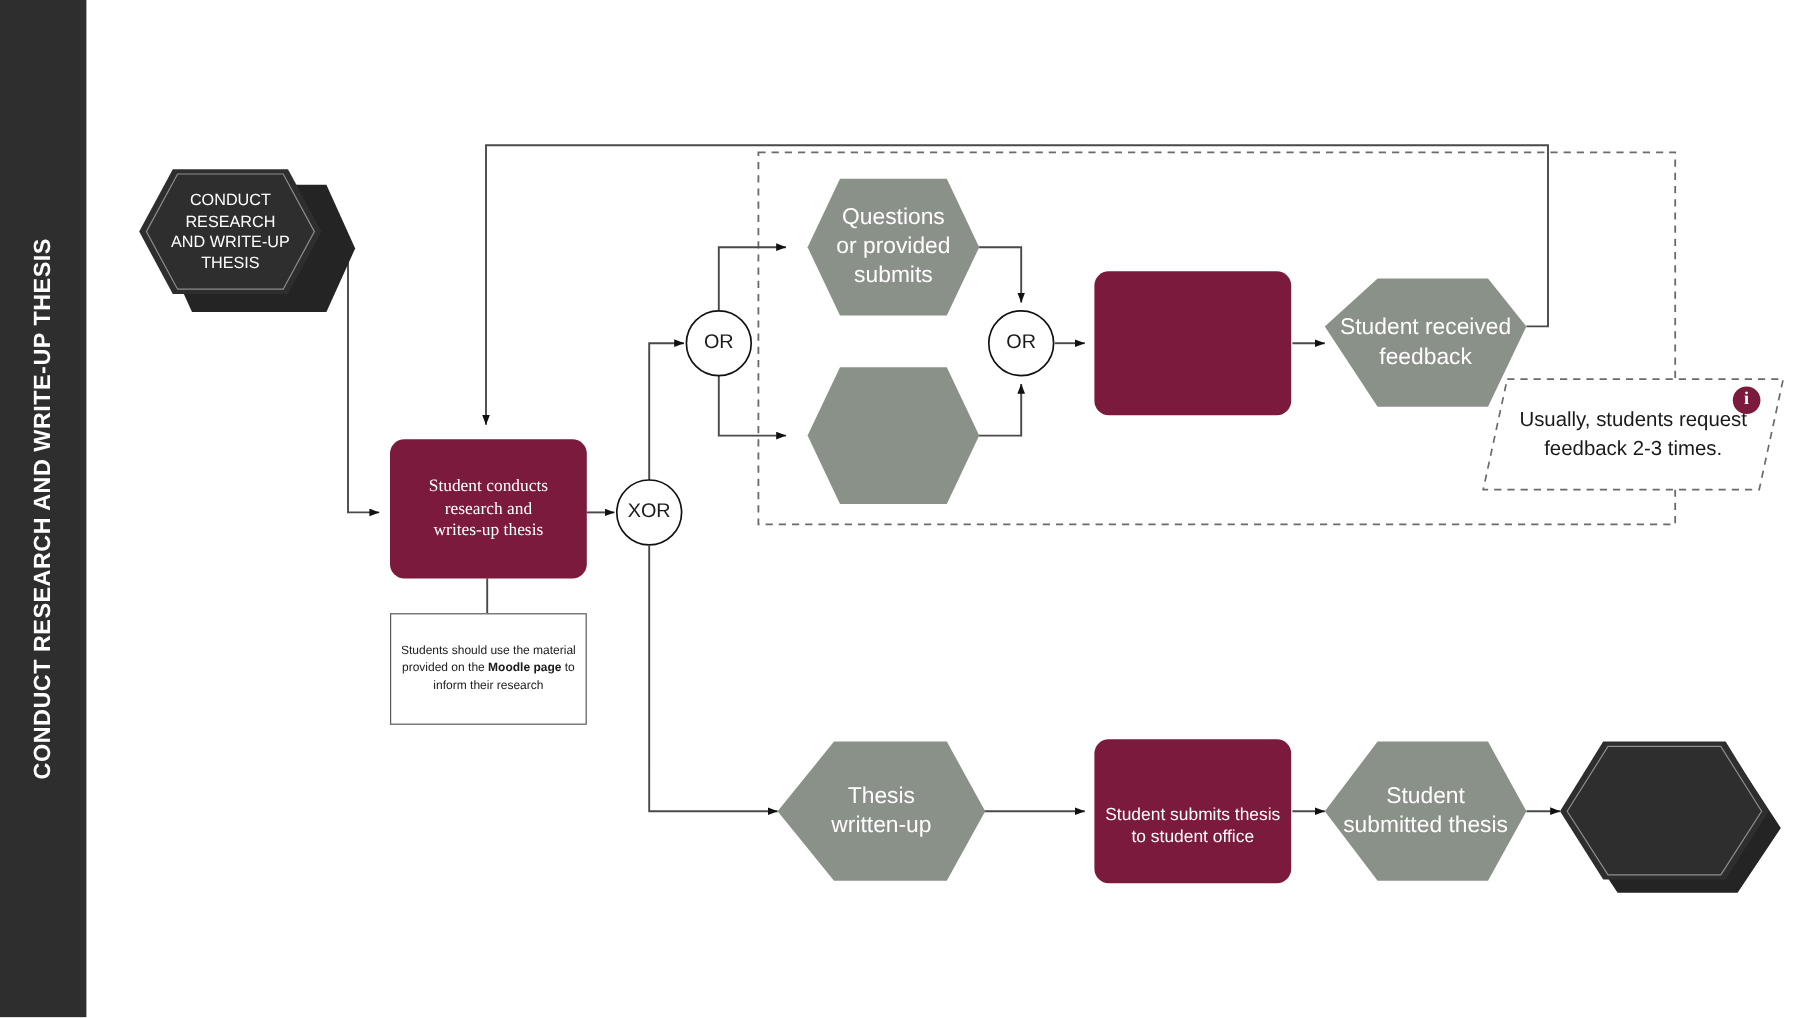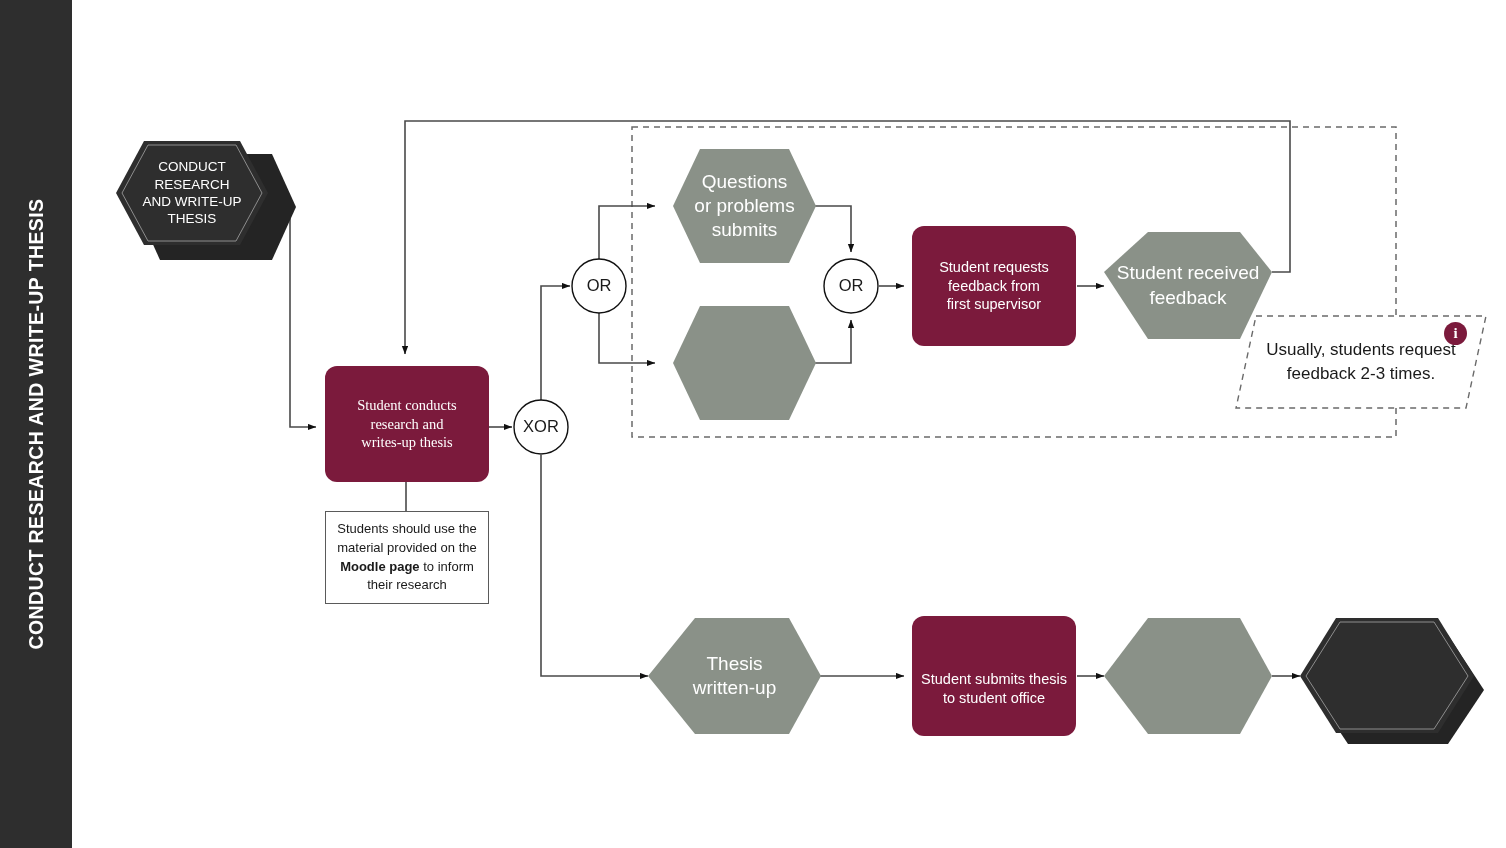--- a/index.html
+++ b/index.html
@@ -59,21 +59,21 @@
   }
   .node-label span { display: block; }
 
   .txt-white  { color: #ffffff; }
   .txt-dark   { color: #1a1a1a; }
 
   .fs-task    { font-size: 14.5px; }
   .fs-event   { font-size: 19px; }
   .fs-term    { font-size: 13.5px; }
   .fs-gate    { font-size: 16.5px; }
-  .fs-note    { font-size: 13px; }
+  .fs-note    { font-size: 10px; }
   .fs-info    { font-size: 17px; }
 
   
   .note-box {
     position: absolute;
     box-sizing: border-box;
     background: #ffffff;
     border: 1px solid #5a5a5a;
     display: flex;
     align-items: center;
@@ -223,33 +223,26 @@
 
   <div class="node-label txt-dark fs-gate" style="left:514px; top:400px; width:54px; height:54px;">XOR</div>
 
   <div class="node-label txt-dark fs-gate" style="left:572px; top:259px; width:54px; height:54px;">OR</div>
 
   <div class="node-label txt-dark fs-gate" style="left:824px; top:259px; width:54px; height:54px;">OR</div>
 
   <div class="node-label txt-white fs-event" style="left:673px; top:149px; width:143px; height:114px;">
     <div>
       <span>Questions</span>
-      <span>or problems</span>
+      <span>or provided</span>
       <span>submits</span>
     </div>
   </div>
 
 
-  <div class="node-label txt-white fs-task" style="left:912px; top:226px; width:164px; height:120px;">
-    <div>
-      <span>Student requests</span>
-      <span>feedback from</span>
-      <span>first supervisor</span>
-    </div>
-  </div>
 
   <div class="node-label txt-white fs-event" style="left:1104px; top:232px; width:168px; height:107px;">
     <div>
       <span>Student received</span>
       <span>feedback</span>
     </div>
   </div>
 
   <div class="node-label txt-white fs-event" style="left:648px; top:618px; width:173px; height:116px;">
     <div>
@@ -258,20 +251,26 @@
     </div>
   </div>
 
   <div class="node-label txt-white fs-task" style="left:908px; top:616px; width:172px; height:120px;margin-top:13px;">
     <div>
       <span>Student submits thesis</span>
       <span>to student office</span>
     </div>
   </div>
 
+  <div class="node-label txt-white fs-event" style="left:1104px; top:618px; width:168px; height:116px;">
+    <div>
+      <span>Student</span>
+      <span>submitted thesis</span>
+    </div>
+  </div>
 
 
   <div class="note-box fs-note" style="left:325px; top:511px; width:164px; height:93px;">
     <div>
       <span>Students should use</span>
       <span>the material provided on</span>
       <span><span>the </span><b>Moodle page</b><span> to</span></span>
       <span>inform their research</span>
     </div>
   </div>

